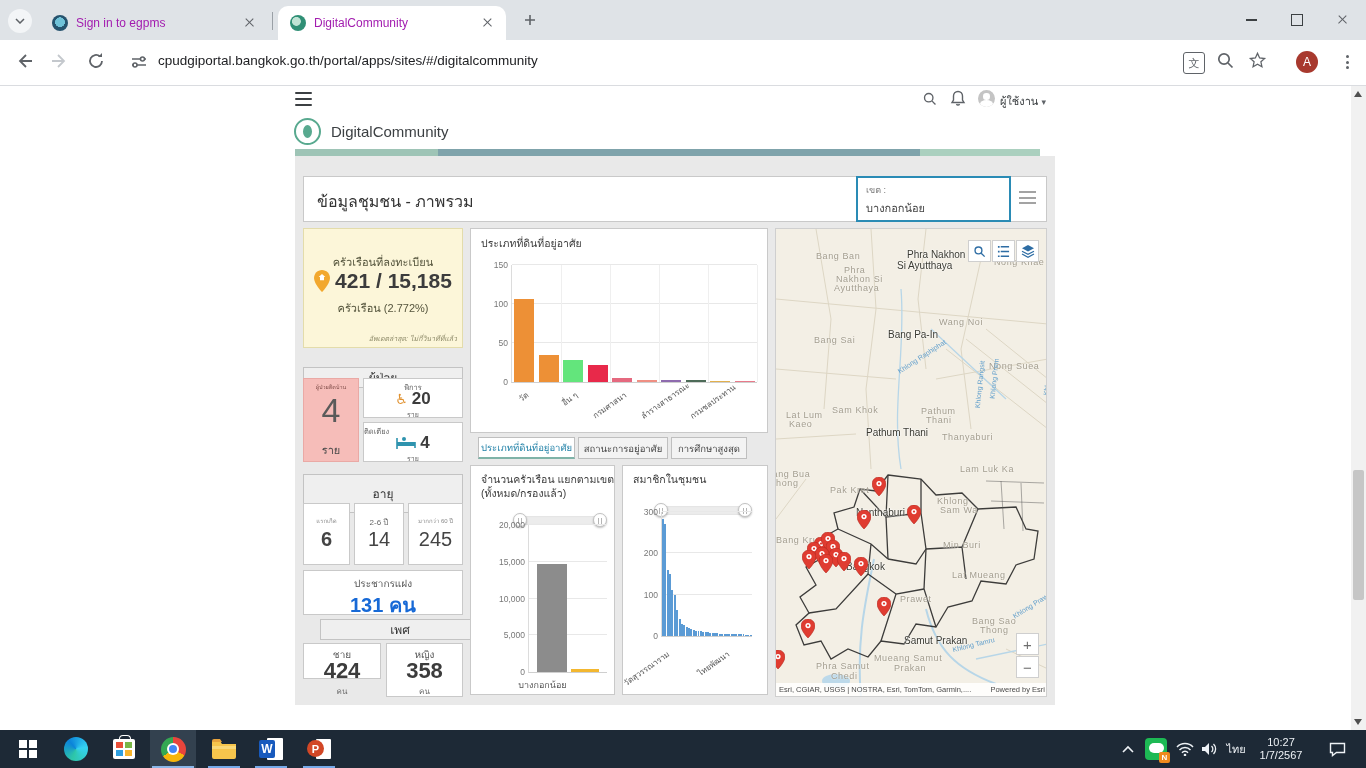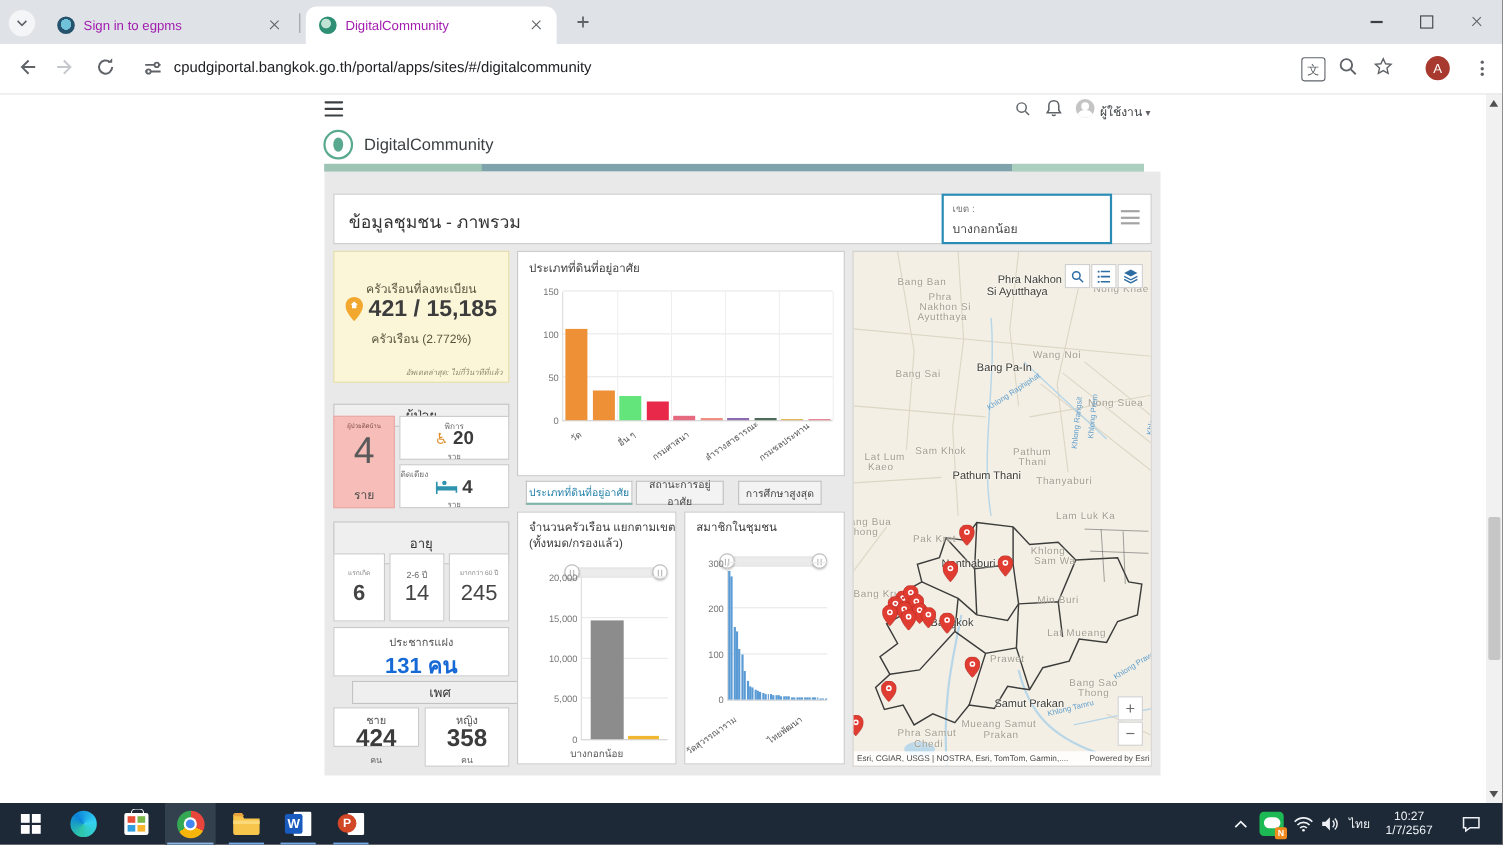--- a/index.html
+++ b/index.html
@@ -306,21 +306,21 @@
             <div class="bar" style="left: 149px; width: 20px; height: 1.95px; background: rgb(142, 107, 174);"></div>
             <div class="xlab" style="left: 119px; top: 124px; width: 40px; text-align: right;">ลำรางสาธารณะ</div>
             <div class="bar" style="left: 173.5px; width: 20px; height: 1.56px; background: rgb(77, 107, 88);"></div>
             <div class="bar" style="left: 198px; width: 20px; height: 1.5px; background: rgb(226, 176, 78);"></div>
             <div class="xlab" style="left: 168px; top: 124px; width: 40px; text-align: right;">กรมชลประทาน</div>
             <div class="bar" style="left: 222.5px; width: 20px; height: 1.5px; background: rgb(232, 122, 138);"></div>
           </div>
       </div>
       <div id="land-tabs" style="position:absolute;left:175px;top:281px;width:298px;height:22px;">
           <div class="dtab on" style="left: 8px; width: 97px;">ประเภทที่ดินที่อยู่อาศัย</div>
-          <div class="dtab" style="left: 108px; width: 80px; text-align: center;">สถานะการอยู่อาศัย</div>
+          <div class="dtab" style="left: 108px; width: 90px; text-align: center;">สถานะการอยู่อาศัย</div>
           <div class="dtab" style="left: 201px; width: 76px;">การศึกษาสูงสุด</div>
         </div>
 
       <div class="card" style="left:175px;top:309px;width:145px;height:230px;">
         <div class="ctitle" style="top:5px;">จำนวนครัวเรือน แยกตามเขต</div>
         <div class="ctitle" style="top:19px;">(ทั้งหมด/กรองแล้ว)</div>
         <div class="slider" style="left:45px;top:50px;width:88px;">
           <span class="handle" style="left:-3px;">
               <i></i>
             </span>

